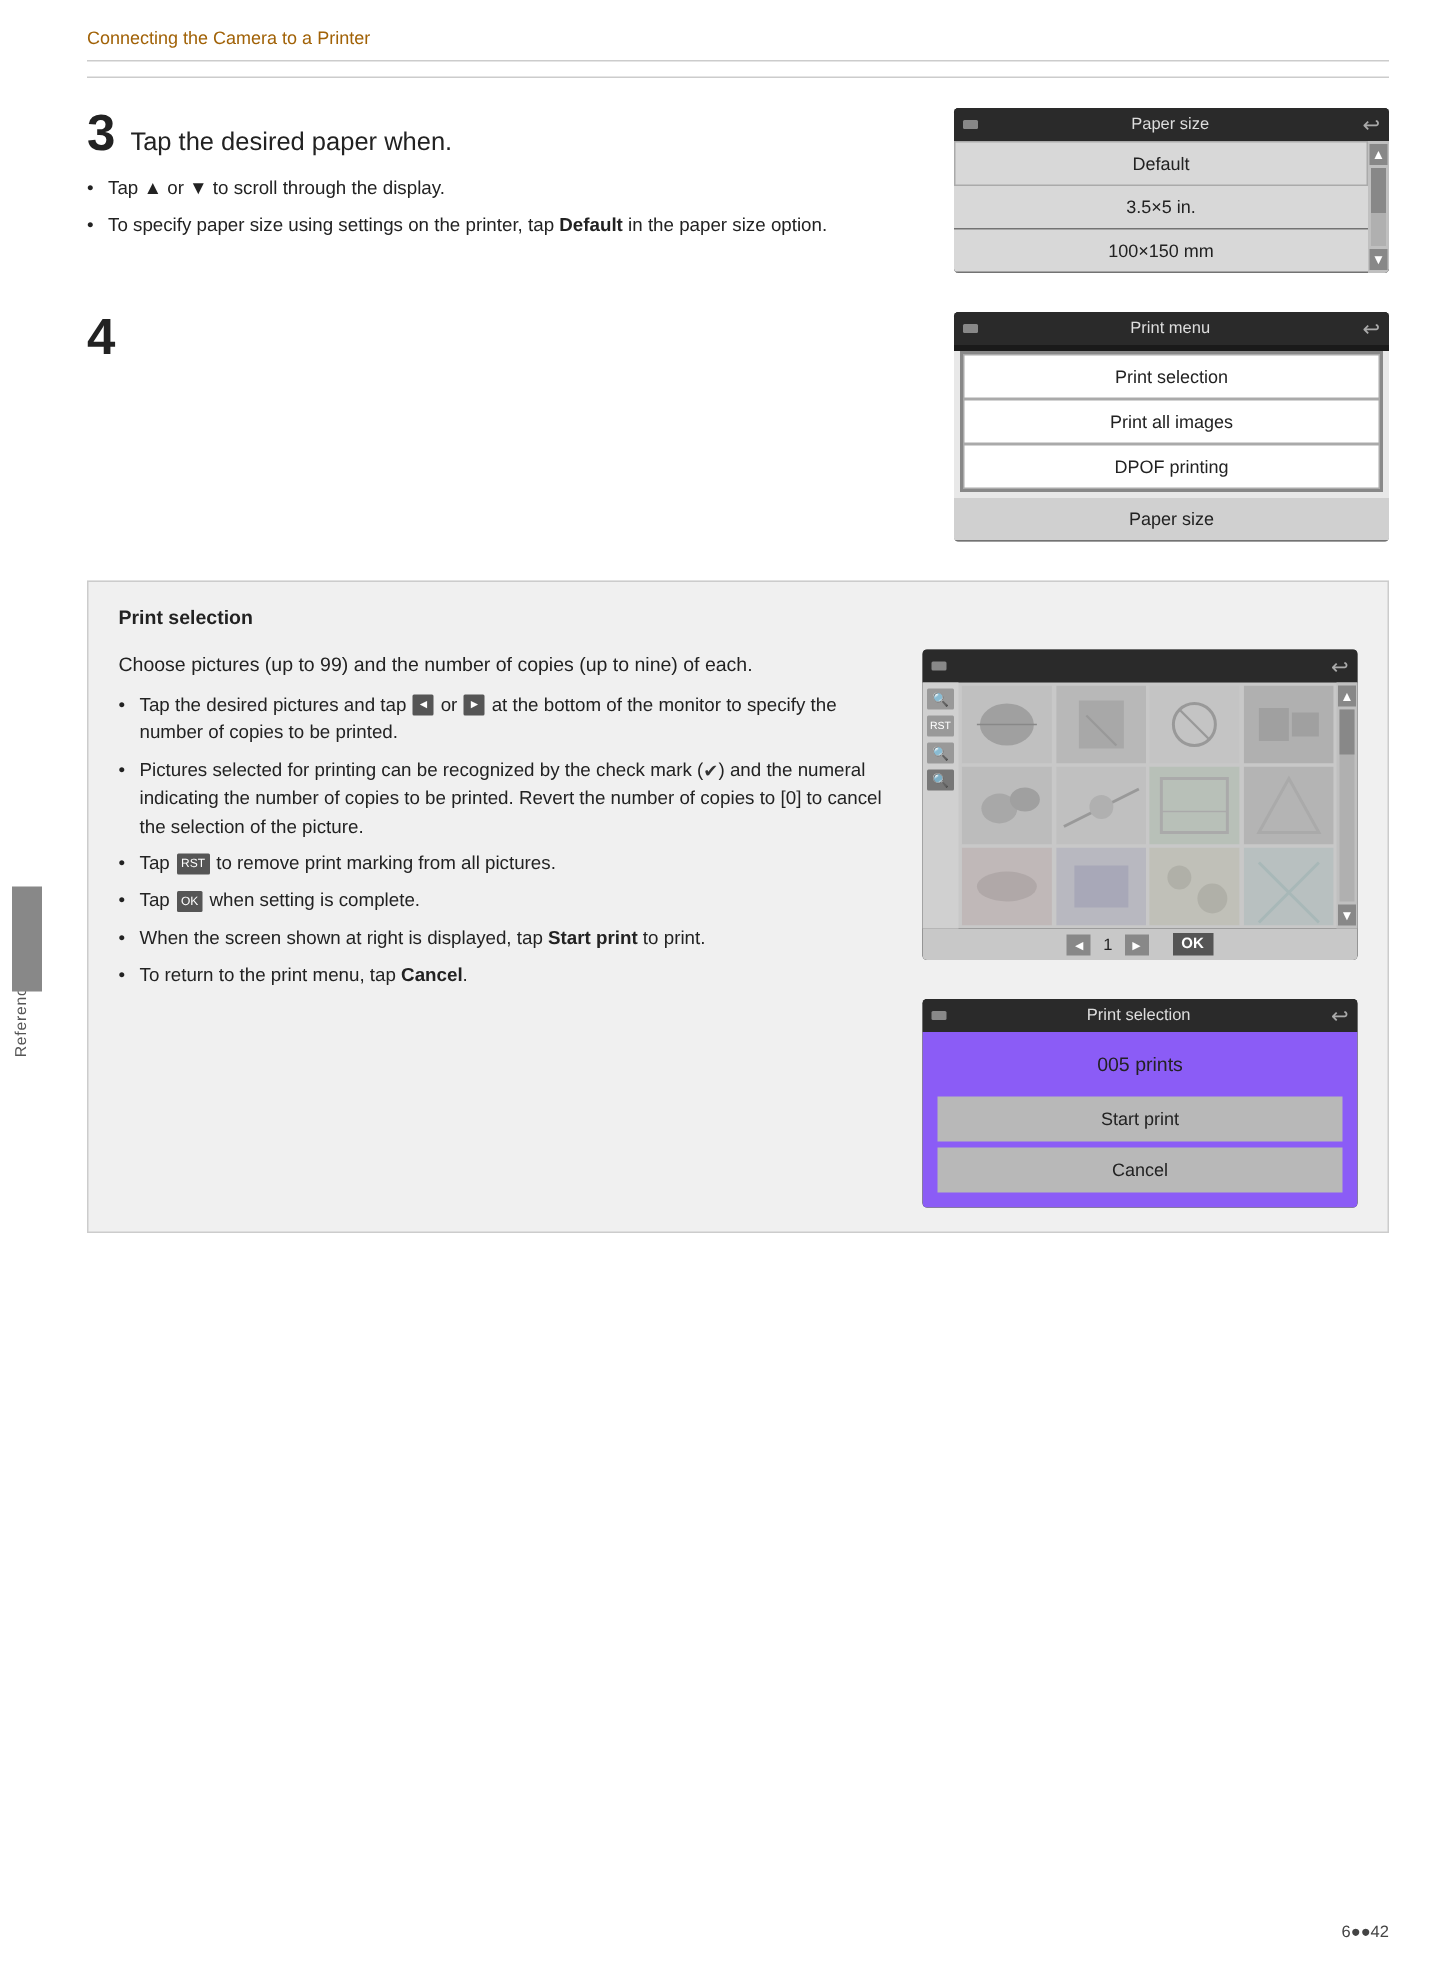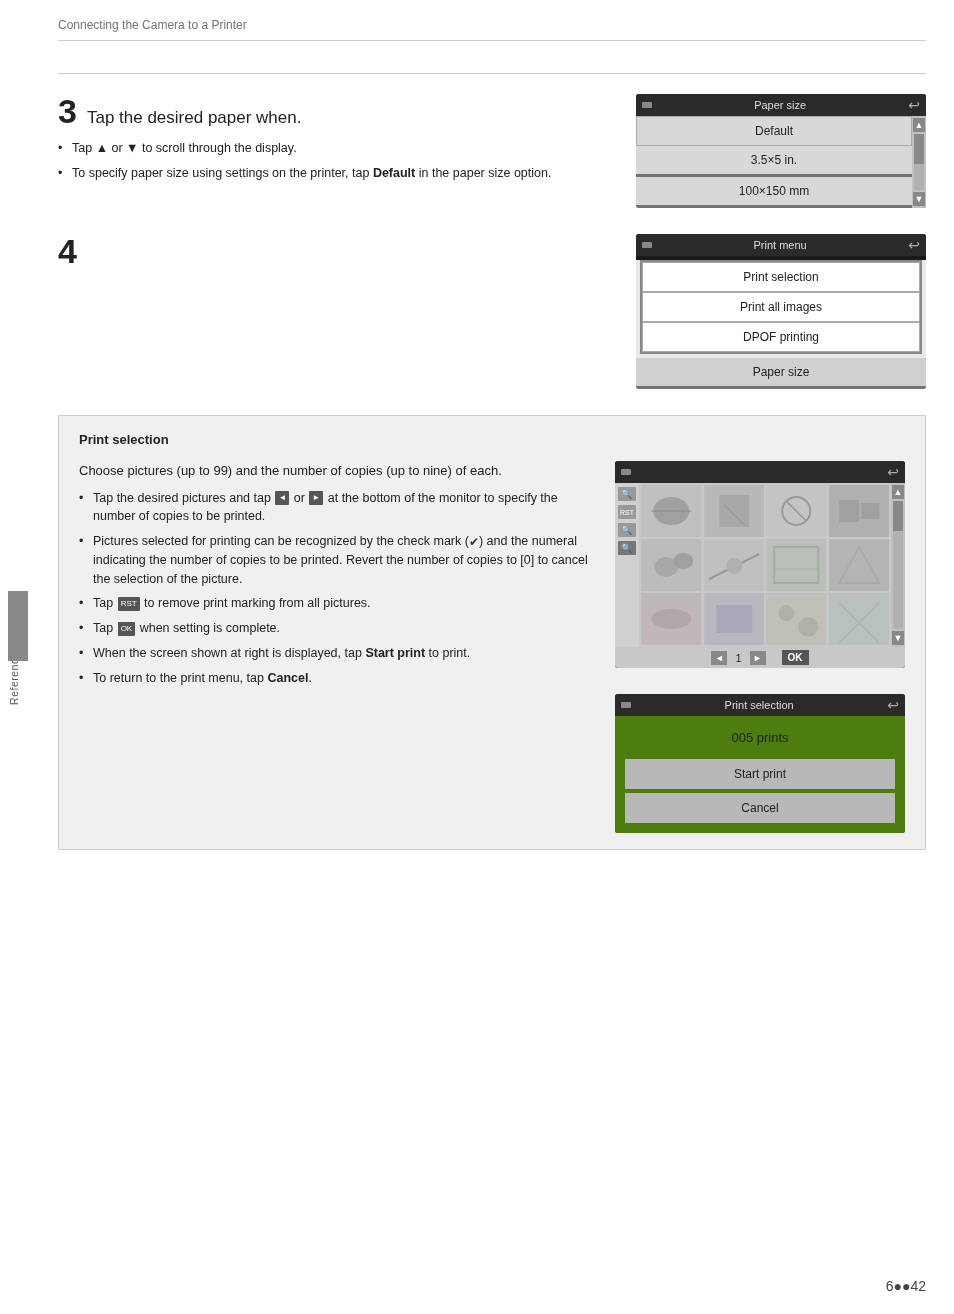--- a/index.html
+++ b/index.html
@@ -14,24 +14,24 @@
     }
 
     .main-content {
       margin-left: 30px;
       padding: 18px 28px 28px 28px;
     }
 
     
     .page-header {
       font-size: 12px;
-      color: #737373;
+      color: #a16207;
       padding-bottom: 8px;
       border-bottom: 1px solid #ccc;
-      margin-bottom: 32px;
+      margin-bottom: 10px;
     }
 
     
     .step-section {
       display: flex;
       gap: 24px;
       margin-bottom: 26px;
       align-items: flex-start;
     }
 
@@ -90,21 +90,21 @@
       color: #aaa;
       font-size: 14px;
     }
 
     .screen-body {
       background: #e8e8e8;
     }
 
     .menu-item {
       background: #d0d0d0;
-      border-bottom: 3px solid #737373;
+      border-bottom: 1px solid #737373;
       padding: 7px 12px;
       font-size: 12px;
       color: #222;
       text-align: center;
       cursor: pointer;
     }
 
     .menu-item.selected {
       background: #fff;
       border: 1px solid #aaa;
@@ -269,21 +269,21 @@
     .print-dialog-screen {
       width: 290px;
       flex-shrink: 0;
       background: #1a1a1a;
       border-radius: 3px;
       overflow: hidden;
       margin-top: 16px;
     }
 
     .dialog-body {
-      background: #4d7c0f;
+      background: #8b5cf6;
       padding: 14px 10px 6px;
     }
 
     .dialog-count {
       text-align: center;
       font-size: 13px;
       margin-bottom: 14px;
       color: #222;
     }
 
@@ -305,21 +305,21 @@
       left: 30px;
       right: 0;
       padding: 0 28px;
       display: flex;
       justify-content: flex-end;
       font-size: 12px;
       color: #444;
     }
 
     .footer-page-num {
-      font-size: 14px;
+      font-size: 11px;
     }
 
     
     .inline-icon {
       display: inline-block;
       background: #555;
       color: #fff;
       font-size: 8px;
       padding: 1px 3px;
       border-radius: 1px;

